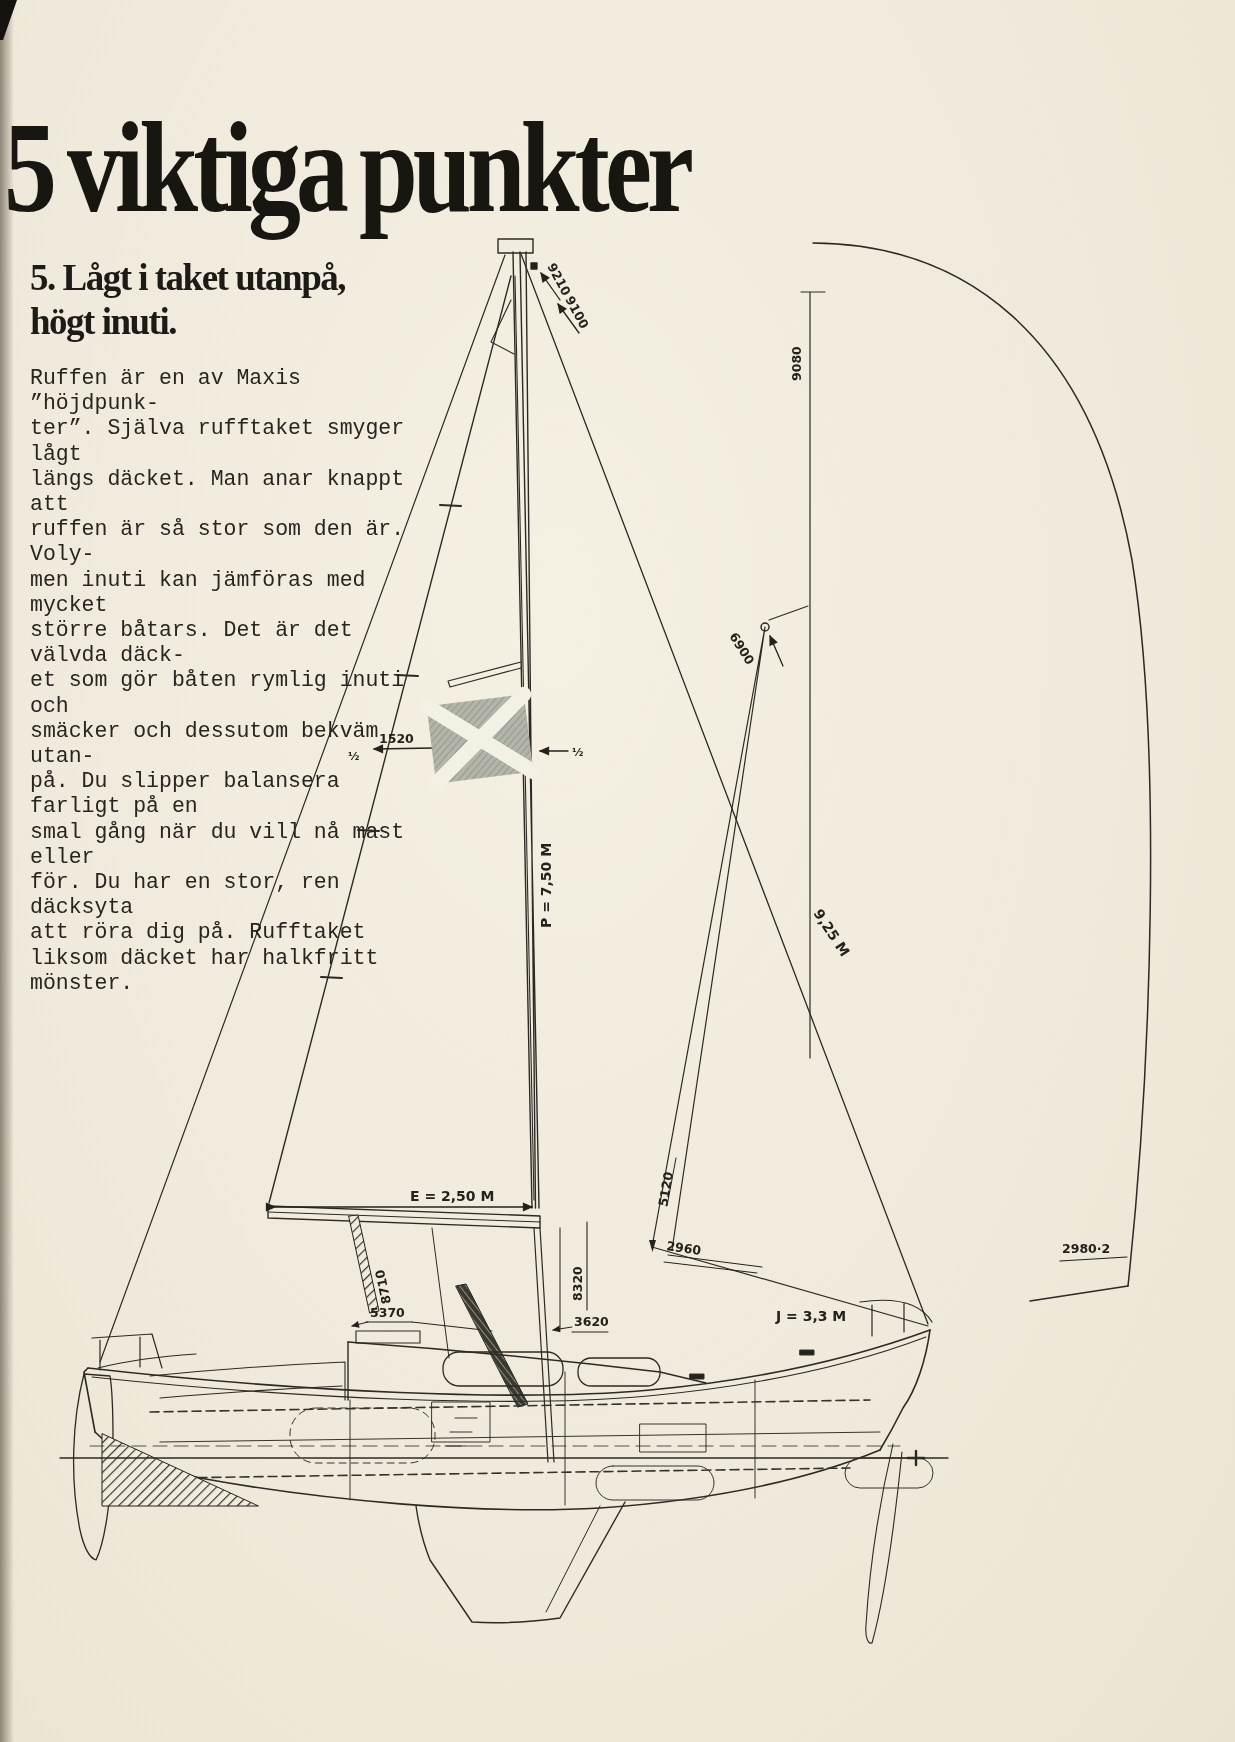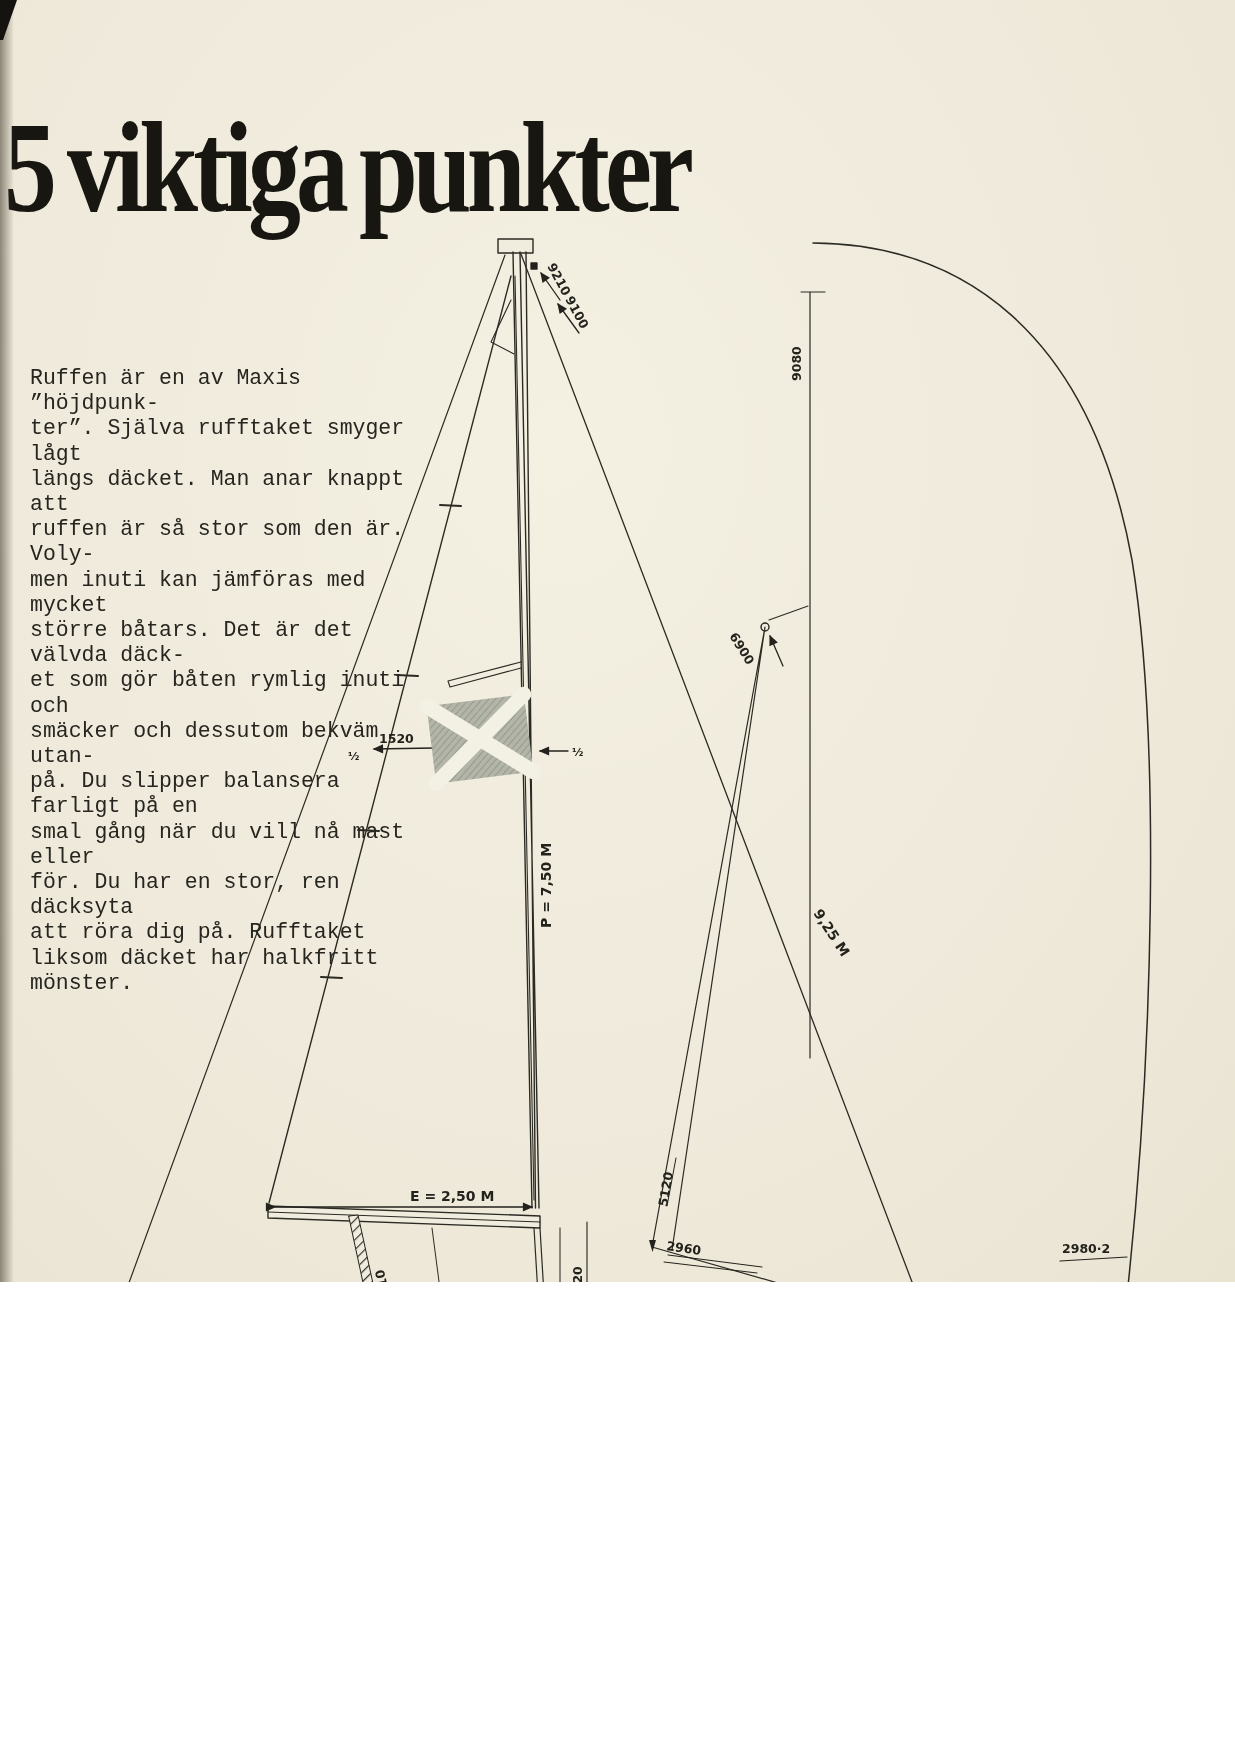--- a/index.html
+++ b/index.html
@@ -1,17 +1,17 @@
 <!DOCTYPE html>
 <html><head>
 <meta charset="utf-8">
 <style>
   html,body{margin:0;padding:0;}
   .page{
-    position:relative; width:1235px; height:1282px; overflow:hidden;
+    position:relative; width:1235px; height:1742px; overflow:hidden;
     background:#f1edde;
     background:radial-gradient(ellipse at 45% 35%, #f4f0e2 0%, #efeadb 55%, #e9e4d2 100%);
     font-family:"Liberation Serif", serif; color:#201f1b;
   }
   .page::before{ 
     content:""; position:absolute; left:0; top:0; bottom:0; width:14px;
     background:linear-gradient(90deg, rgba(60,55,40,.55), rgba(60,55,40,0));
     z-index:5; pointer-events:none;
   }
   .corner-mark{ position:absolute; left:0; top:0; width:18px; height:40px; z-index:6; }
@@ -41,20 +41,22 @@
 
 <div class="page">
 
   <svg class="corner-mark" viewBox="0 0 18 40">
     <polygon points="0,0 17,0 3,40 0,40" fill="#14130f"></polygon>
   </svg>
 
   <div class="headline">5 viktiga punkter</div>
 
   <div class="subhead">
+    <div>5. Lågt i taket utanpå,</div>
+    <div>högt inuti.</div>
   </div>
 
   <div class="bodytext">Ruffen är en av Maxis ”höjdpunk-
 ter”. Själva rufftaket smyger lågt
 längs däcket. Man anar knappt att
 ruffen är så stor som den är. Voly-
 men inuti kan jämföras med mycket
 större båtars. Det är det välvda däck-
 et som gör båten rymlig inuti och
 smäcker och dessutom bekväm utan-

